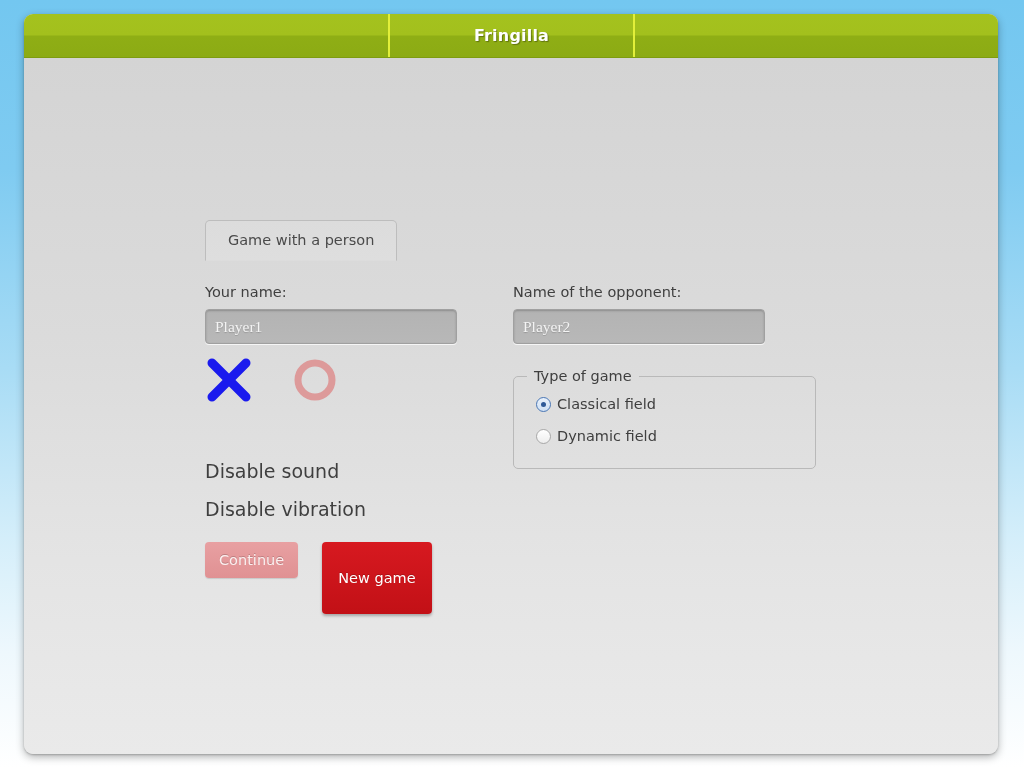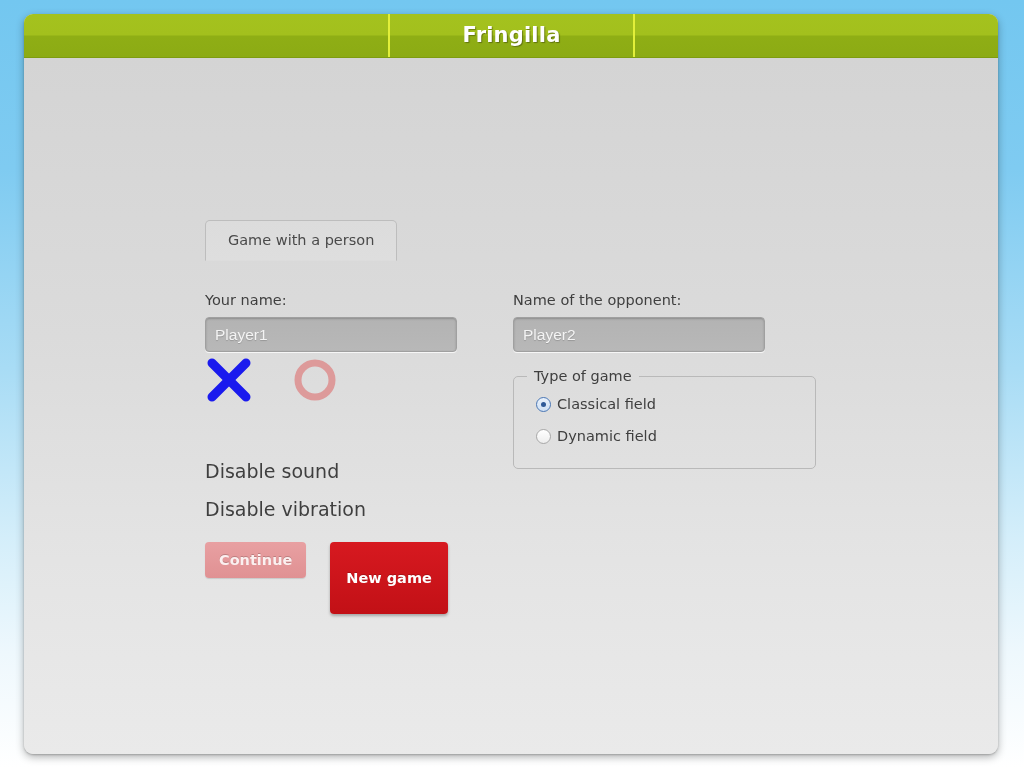--- a/index.html
+++ b/index.html
@@ -53,21 +53,21 @@
   .titlebar-divider.right { left: 609px; }
   .titlebar-title {
     position: absolute;
     left: 364px;
     width: 247px;
     top: 0;
     height: 43px;
     line-height: 43px;
     text-align: center;
     color: #ffffff;
-    font-size: 21px;
+    font-size: 16px;
     font-weight: bold;
     text-shadow: 1px 1px 1px rgba(60,70,10,0.55);
     letter-spacing: 0.2px;
   }
 
   
   .content {
     position: relative;
     height: 697px;
     background: linear-gradient(to bottom, #d4d4d4 0%, #dbdbdb 40%, #e4e4e4 72%, #eaeaea 100%);
@@ -108,33 +108,32 @@
     top: 226px;
   }
   .col-left  { position: absolute; left: 181px; top: 0; width: 280px; }
   .col-right { position: absolute; left: 489px; top: 0; width: 305px; }
 
   .field-label {
     font-size: 14.5px;
     color: #3f3f3f;
     margin-bottom: 9px;
     display: block;
-    margin-top: 8px;
   }
   .text-input {
     display: block;
     box-sizing: border-box;
     width: 252px;
     height: 35px;
     background: linear-gradient(to bottom, #b3b3b3 0%, #b8b8b8 100%);
     border: 1px solid #a0a0a0;
     border-radius: 4px;
     box-shadow: inset 0 1px 2px rgba(0,0,0,0.22), 0 1px 0 rgba(255,255,255,0.75);
     color: #f4f4f4;
-    font-family: Liberation Sans, sans-serif;
+    font-family: Liberation Serif, serif;
     font-size: 15.5px;
     padding: 0 9px;
     outline: none;
     text-shadow: 0 1px 1px rgba(0,0,0,0.18);
   }
   .text-input::placeholder { color: #e6e6e6; }
 
   
   .mark-row {
     position: absolute;
@@ -167,21 +166,21 @@
     position: absolute;
     left: 0;
     top: 258px;
     display: flex;
     align-items: flex-start;
     gap: 24px;
   }
   .btn {
     font-family: "DejaVu Sans", "Liberation Sans", sans-serif;
     font-size: 14.5px;
-    font-weight: bold;
+    font-weight: normal;
     color: #ffffff;
     border: none;
     border-radius: 4px;
     padding: 10px 14px;
     cursor: pointer;
     text-shadow: 0 -1px 0 rgba(0,0,0,0.18);
   }
   .btn-continue {
     background: linear-gradient(to bottom, #e8a0a2 0%, #e09193 100%);
     color: #fbf0f0;

